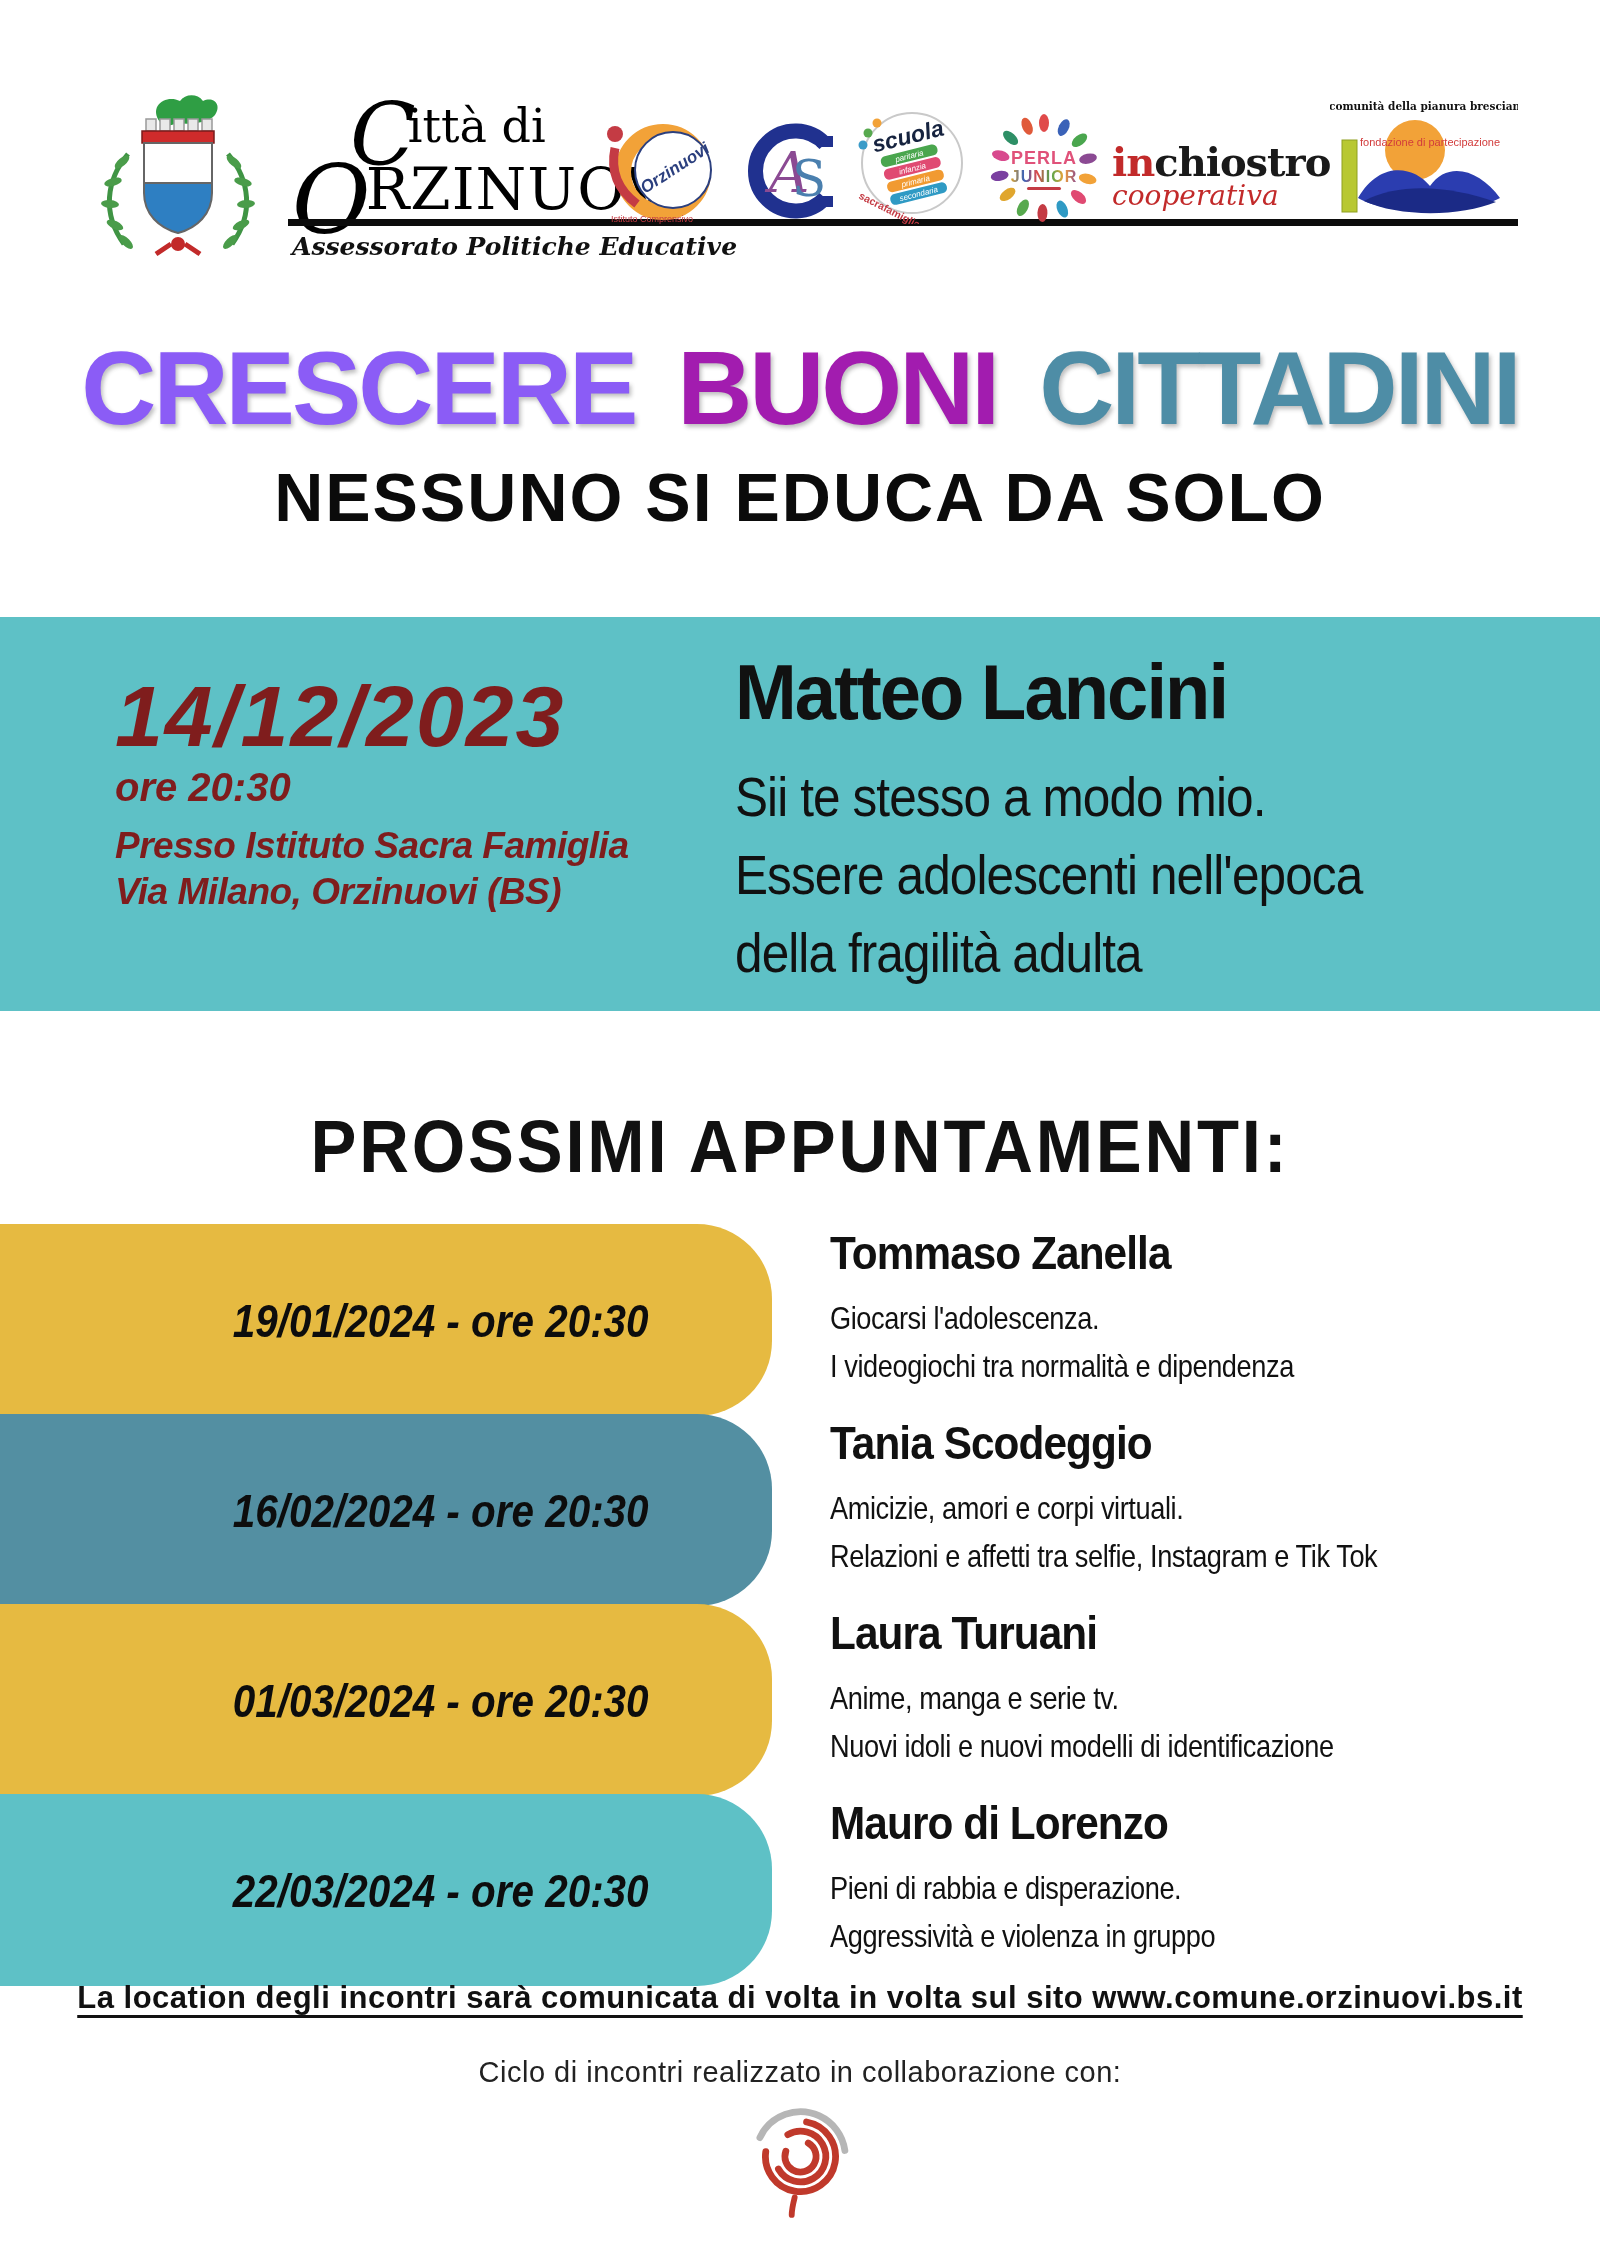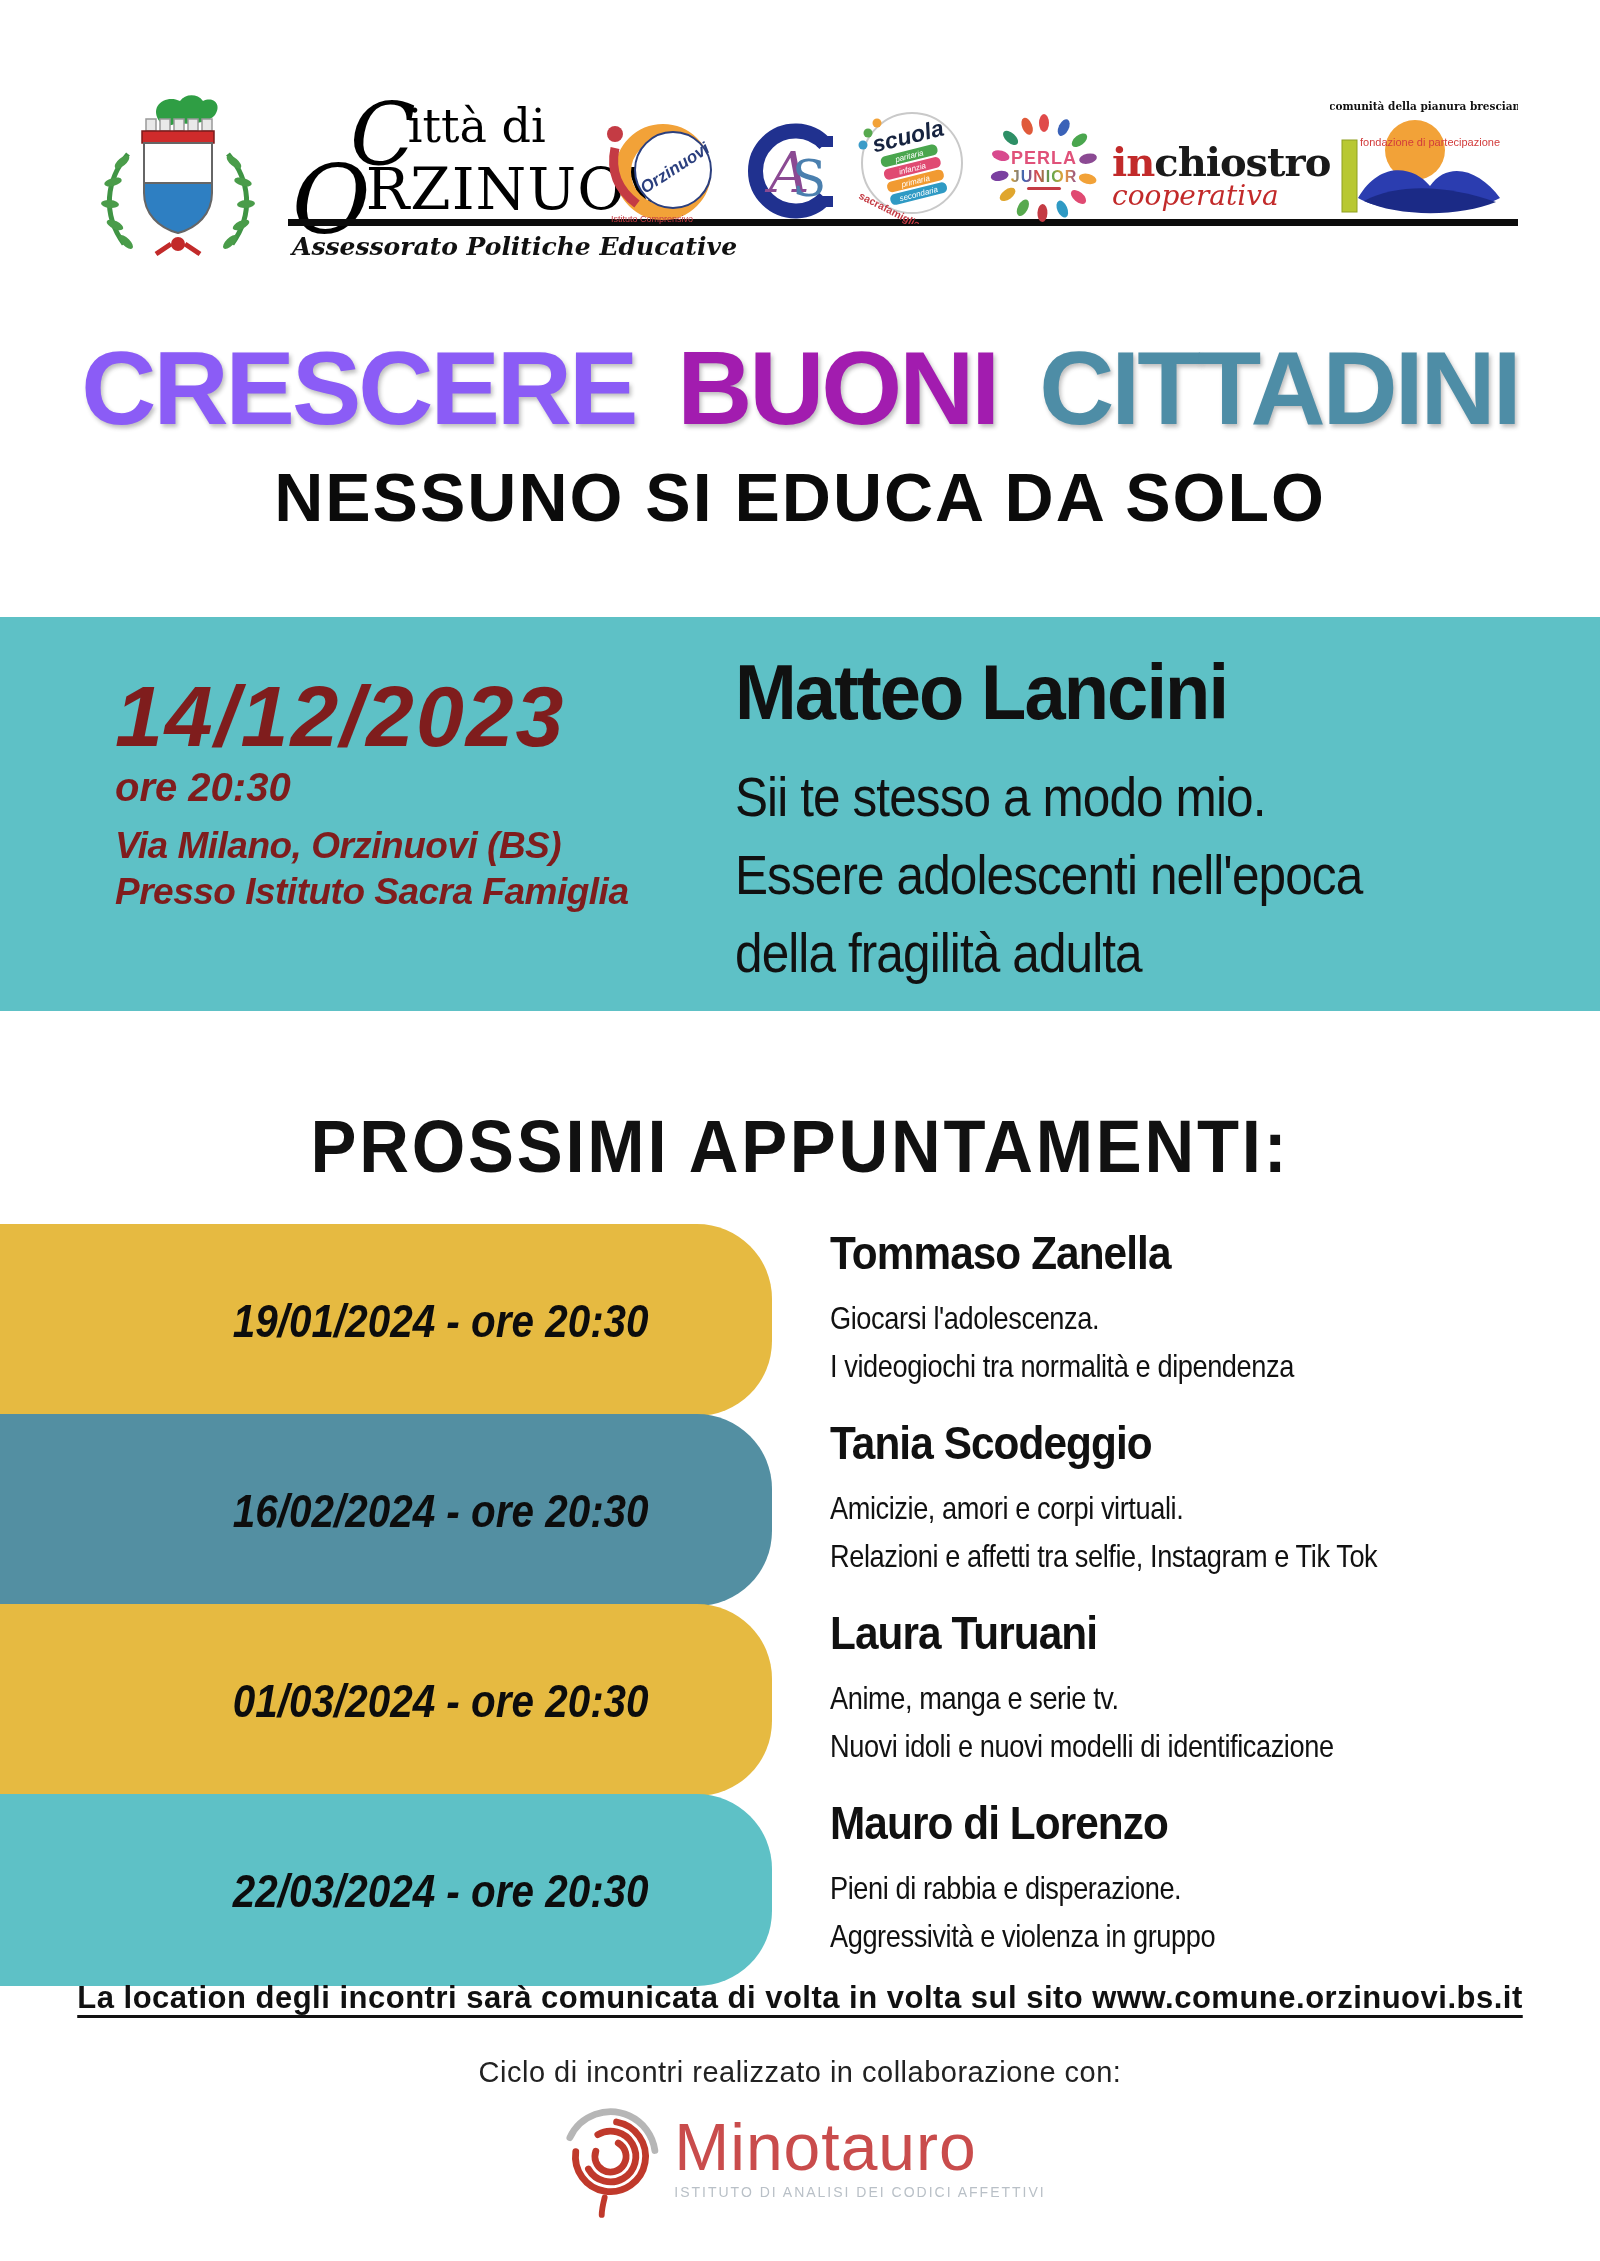--- a/index.html
+++ b/index.html
@@ -207,22 +207,22 @@
     <span class="w2" style="color: #a21caf;">BUONI</span>
     <span class="w3" style="color: rgb(78, 141, 166);">CITTADINI</span>
   </div>
   <div class="subtitle">NESSUNO SI EDUCA DA SOLO</div>
 
   <div class="band" style="background-color: rgb(94, 193, 198);">
     <div class="band-left">
       <div class="b-date">14/12/2023</div>
       <div class="b-time">ore 20:30</div>
       <div class="b-venue">
+        <div>Presso Istituto Sacra Famiglia</div>
         <div>Via Milano, Orzinuovi (BS)</div>
-        <div>Presso Istituto Sacra Famiglia</div>
       </div>
     </div>
     <div class="band-right">
       <div class="b-speaker">Matteo Lancini</div>
       <div class="b-talk">
         <div>Sii te stesso a modo mio.</div>
         <div>Essere adolescenti nell'epoca</div>
         <div>della fragilità adulta</div>
       </div>
     </div>
@@ -292,19 +292,15 @@
   <div class="minotauro">
     <svg class="mino-spiral" viewBox="0 0 115 125">
       <g fill="none" stroke-linecap="round">
         <circle cx="58" cy="62" r="46" stroke="#b6b6b6" stroke-width="7" stroke-dasharray="118 172" transform="rotate(-155 58 62)"></circle>
         <circle cx="58" cy="62" r="36" stroke="#c0392b" stroke-width="7" stroke-dasharray="168 59" transform="rotate(-80 58 62)"></circle>
         <circle cx="58" cy="62" r="26" stroke="#c0392b" stroke-width="7" stroke-dasharray="122 42" transform="rotate(-120 58 62)"></circle>
         <circle cx="58" cy="62" r="16" stroke="#c0392b" stroke-width="7" stroke-dasharray="72 29" transform="rotate(-60 58 62)"></circle>
         <path d="M52,104 C50,112 49,118 49,122" stroke="#c0392b" stroke-width="6"></path>
       </g>
     </svg>
-    <div class="mino-text">
-      <div class="mino-name" style="color: rgb(201, 76, 76);">Minotauro</div>
-      <div class="mino-tag">ISTITUTO DI ANALISI DEI CODICI AFFETTIVI</div>
-    </div>
   </div>
 
 </div>
 
 </body></html>

